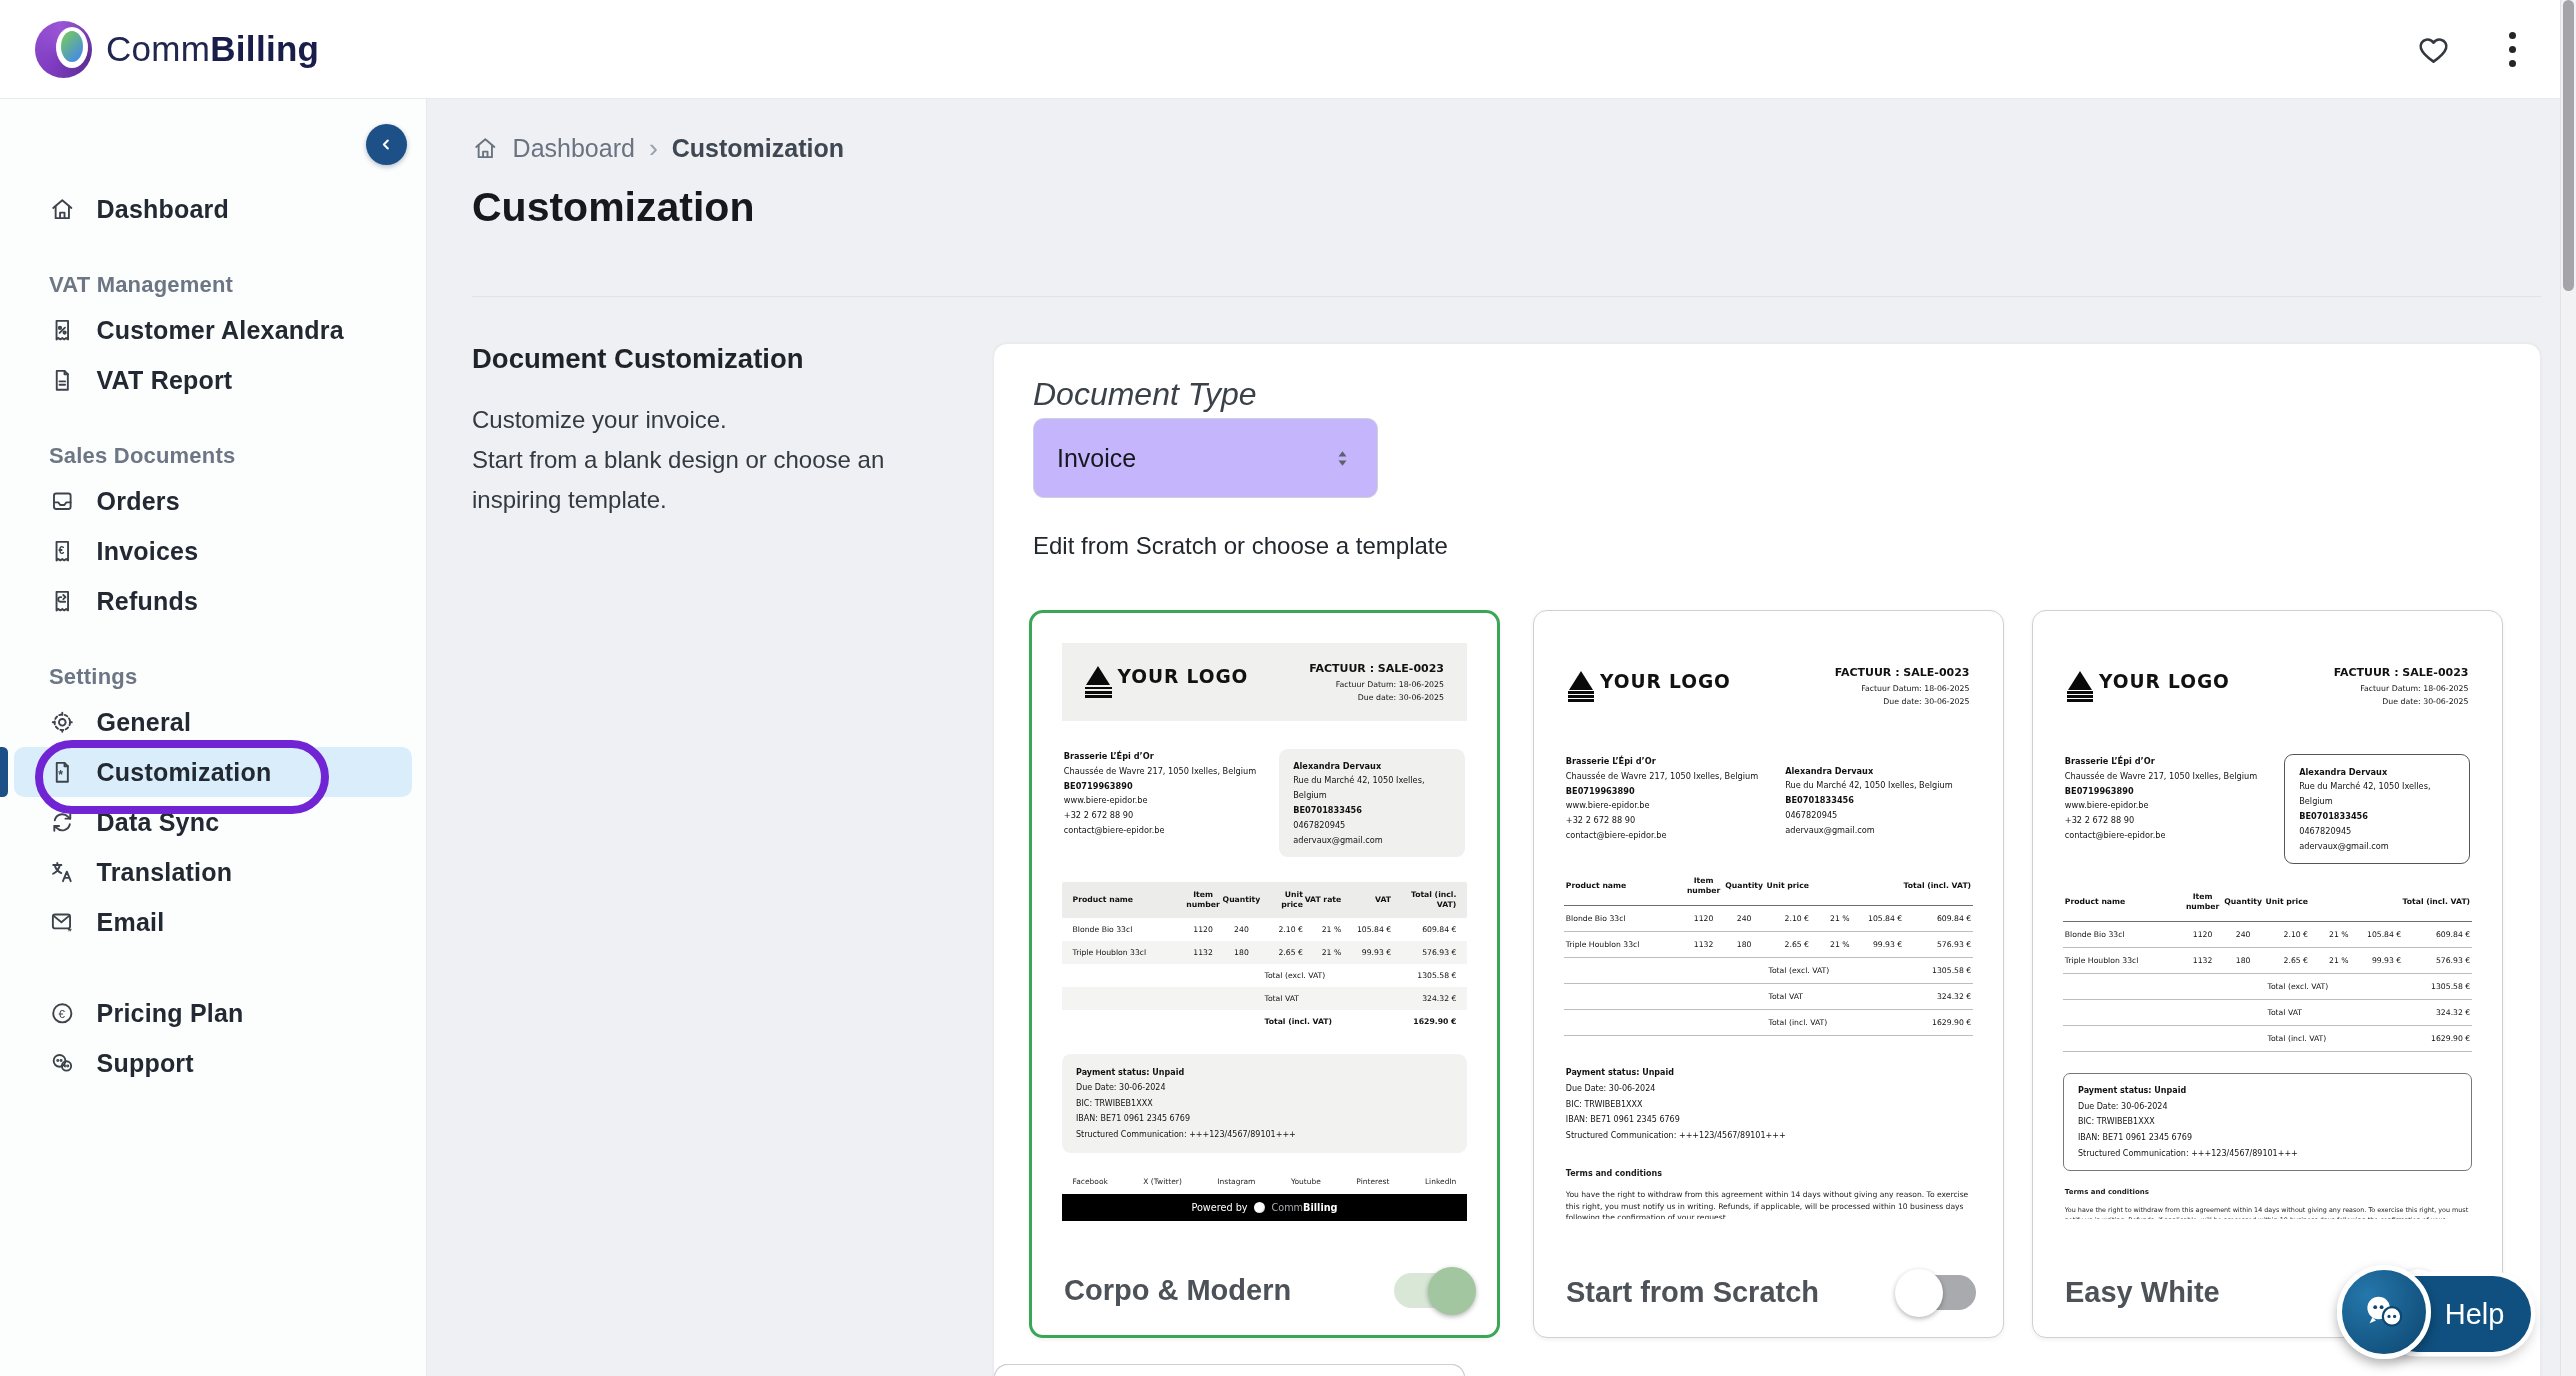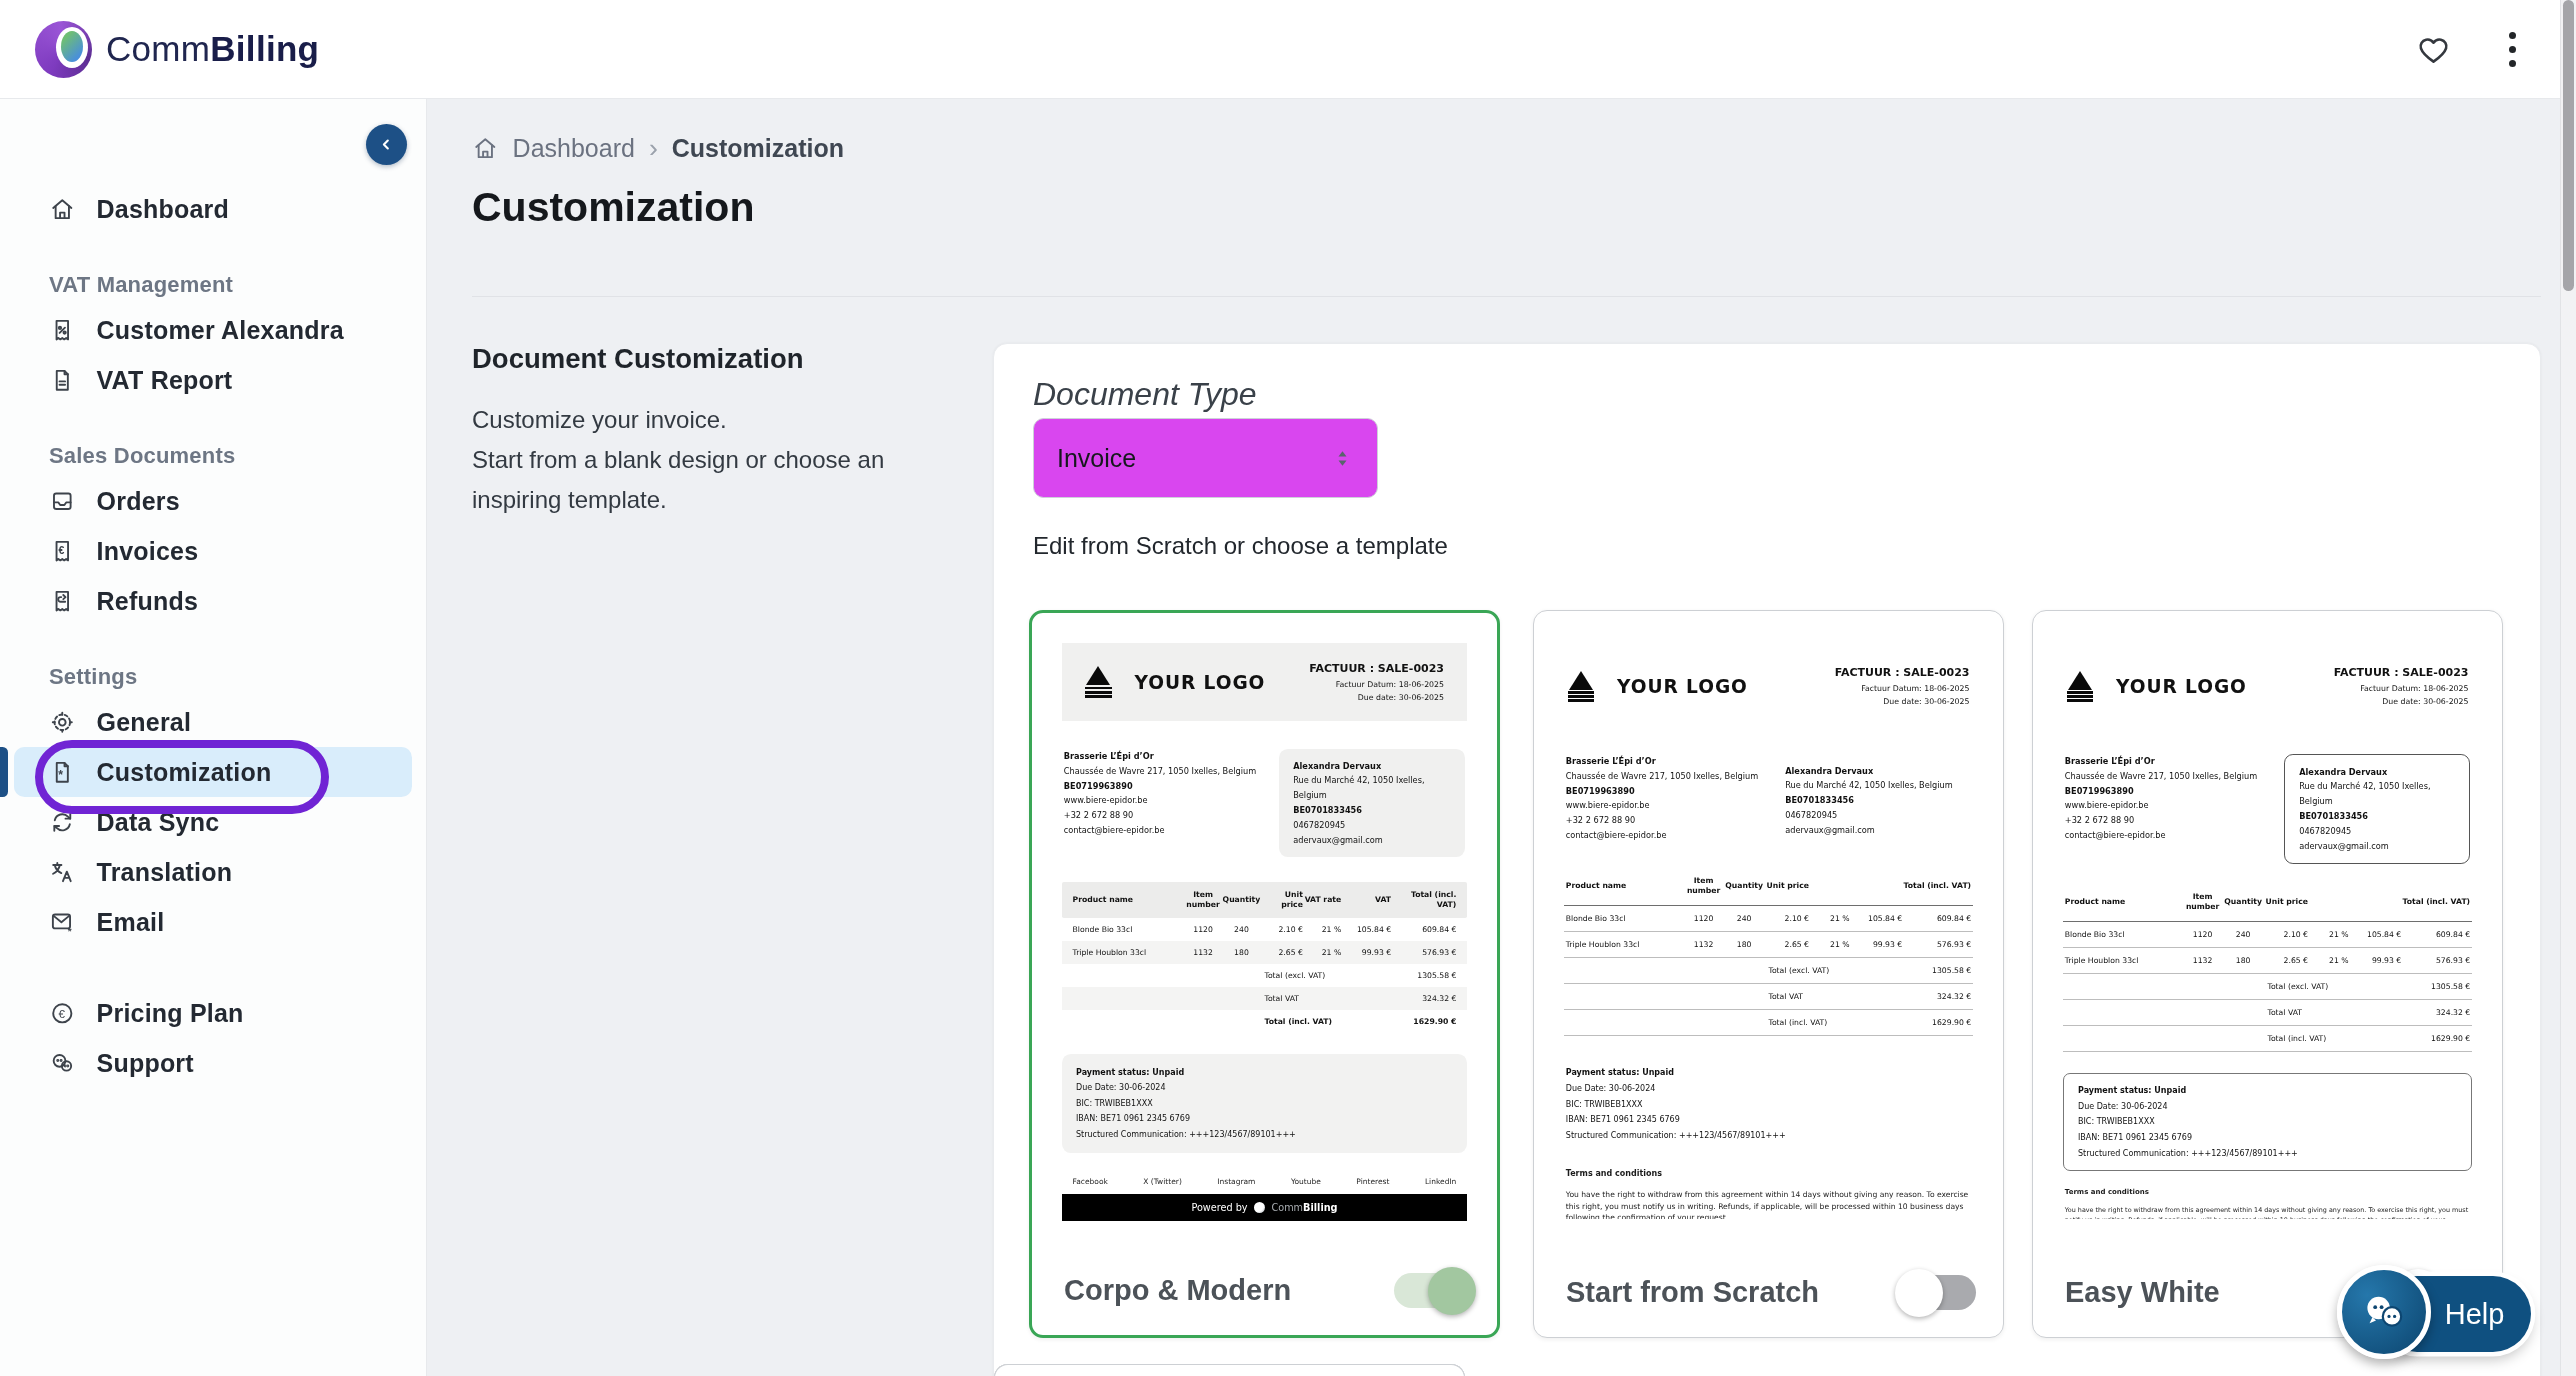--- a/index.html
+++ b/index.html
@@ -57,21 +57,21 @@
   .page-title{position:absolute;left:44px;top:85px;font-size:41px;font-weight:700;color:#15181c;margin:0;}
   .divider{position:absolute;left:44px;right:35px;top:197px;height:0.9px;background:#e0e2e6;}
   .intro{position:absolute;left:44px;top:244px;width:514px;}
   .intro h2{font-size:27.5px;font-weight:700;color:#1f242a;margin:0 0 25px;}
   .intro div{font-size:24px;color:#333a42;line-height:40px;}
   
   .panel{position:absolute;left:565px;top:244px;width:1548px;height:1118px;background:#fff;
     border:0.9px solid #e9ebee;border-radius:14px;box-sizing:border-box;box-shadow:0 0.9px 2.7px rgba(16,24,40,.05);}
   .dt-label{position:absolute;left:39px;top:32px;font-size:32px;color:#3a4149;font-style:italic;}
   .dt-select{position:absolute;left:39px;top:74px;width:345px;height:80px;border:1.8px solid #cdd2d8;border-radius:10.6px;
-    box-sizing:border-box;display:flex;align-items:center;justify-content:space-between;padding:0 23px;cursor:pointer;background:#d946ef;}
+    box-sizing:border-box;display:flex;align-items:center;justify-content:space-between;padding:0 23px;cursor:pointer;background:#c4b5fd;}
   .dt-select .val{font-size:25px;color:#15181c;}
   .dt-select svg{width:23px;height:23px;}
   .choose{position:absolute;left:39px;top:188px;font-size:24px;color:#22272d;}
   
   .tpl-card{position:absolute;top:266px;width:471px;height:728px;background:#fff;border-radius:14px;
     border:1.8px solid #cdd0d4;box-sizing:border-box;box-shadow:0 1.8px 4.4px rgba(0,0,0,.06);}
   .tpl-card.selected{border:3.5px solid #3aa656;}
   .tpl-card:nth-child(1){left:35px;}
   .tpl-card:nth-child(2){left:539px;}
   .tpl-card:nth-child(3){left:1038px;}
@@ -87,21 +87,21 @@
     border-bottom:none;border-radius:14px 14px 0 0;box-sizing:border-box;}
   .tpl-stub:nth-of-type(1){left:35px;}
   .tpl-stub:nth-of-type(2){left:539px;}
   .tpl-stub:nth-of-type(3){left:1038px;}
   
   .inv{position:absolute;left:30px;top:30px;right:30px;height:578px;display:flex;flex-direction:column;
     color:#111;font-family:"DejaVu Sans",sans-serif;overflow:hidden;}
   .inv-head{display:flex;align-items:center;justify-content:space-between;height:78px;padding:0 23px;flex:0 0 auto;}
   .v-corpo .inv-head{background:#f0f0ef;}
   .v-scratch .inv-head,.v-white .inv-head{background:transparent;padding:5.3px 3.5px 0;height:85px;box-sizing:border-box;}
-  .inv-logo{display:flex;align-items:center;gap:23px;}
+  .inv-logo{display:flex;align-items:flex-start;gap:6px;}
   .inv-mark{display:flex;flex-direction:column;align-items:center;}
   .inv-mark .tri{width:0;height:0;border-left:12.4px solid transparent;border-right:12.4px solid transparent;border-bottom:19.5px solid #0a0a0a;}
   .inv-mark .bar{width:26.6px;height:2.3px;background:#0a0a0a;margin-top:1.8px;}
   .inv-logo b{font-size:18.6px;font-weight:800;letter-spacing:0.9px;white-space:nowrap;}
   .inv-hr{text-align:right;}
   .inv-hr .t{font-size:11px;font-weight:700;}
   .inv-hr .m{font-size:7.8px;margin-top:4.4px;}
   .inv-parties{display:flex;justify-content:space-between;margin-top:28px;padding:0 1.8px;flex:0 0 auto;}
   .inv-party{font-size:8.2px;line-height:1.8;}
   .inv-party .nm,.inv-party .vat{font-weight:700;}

